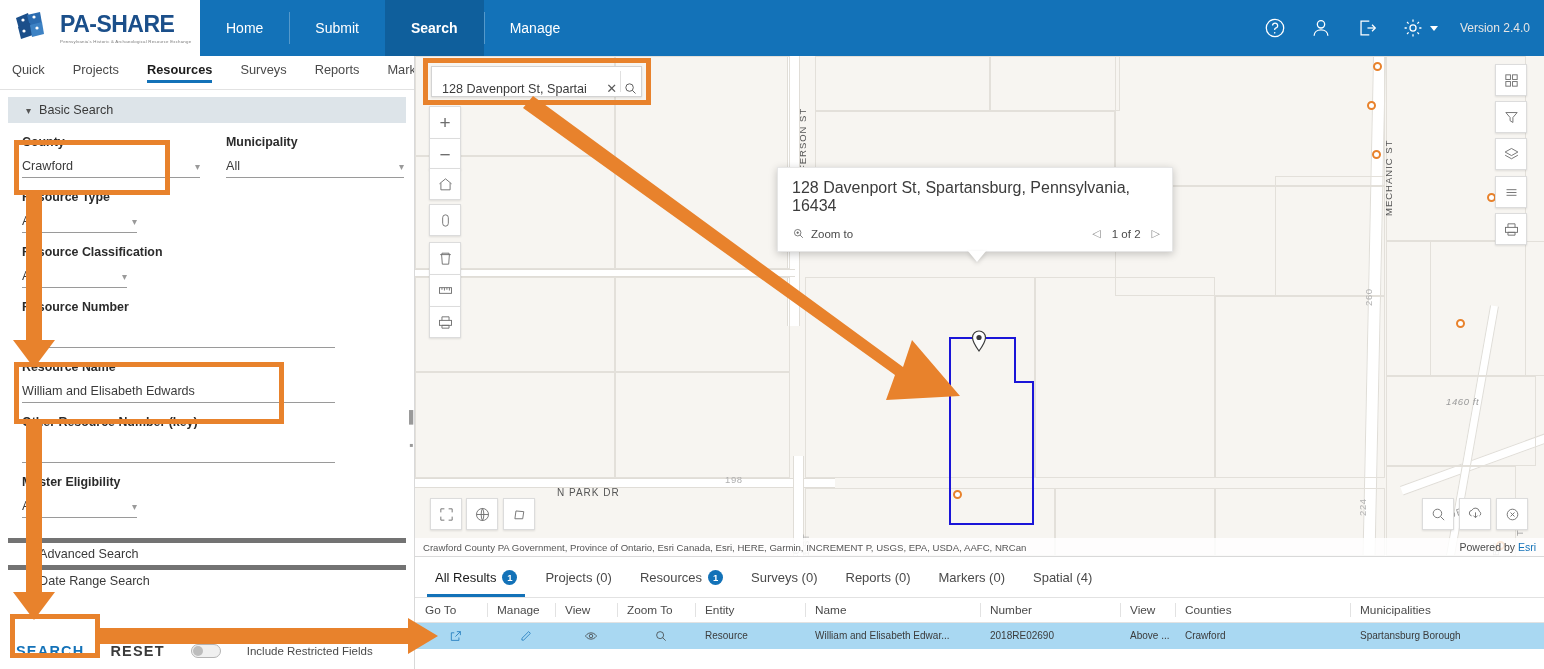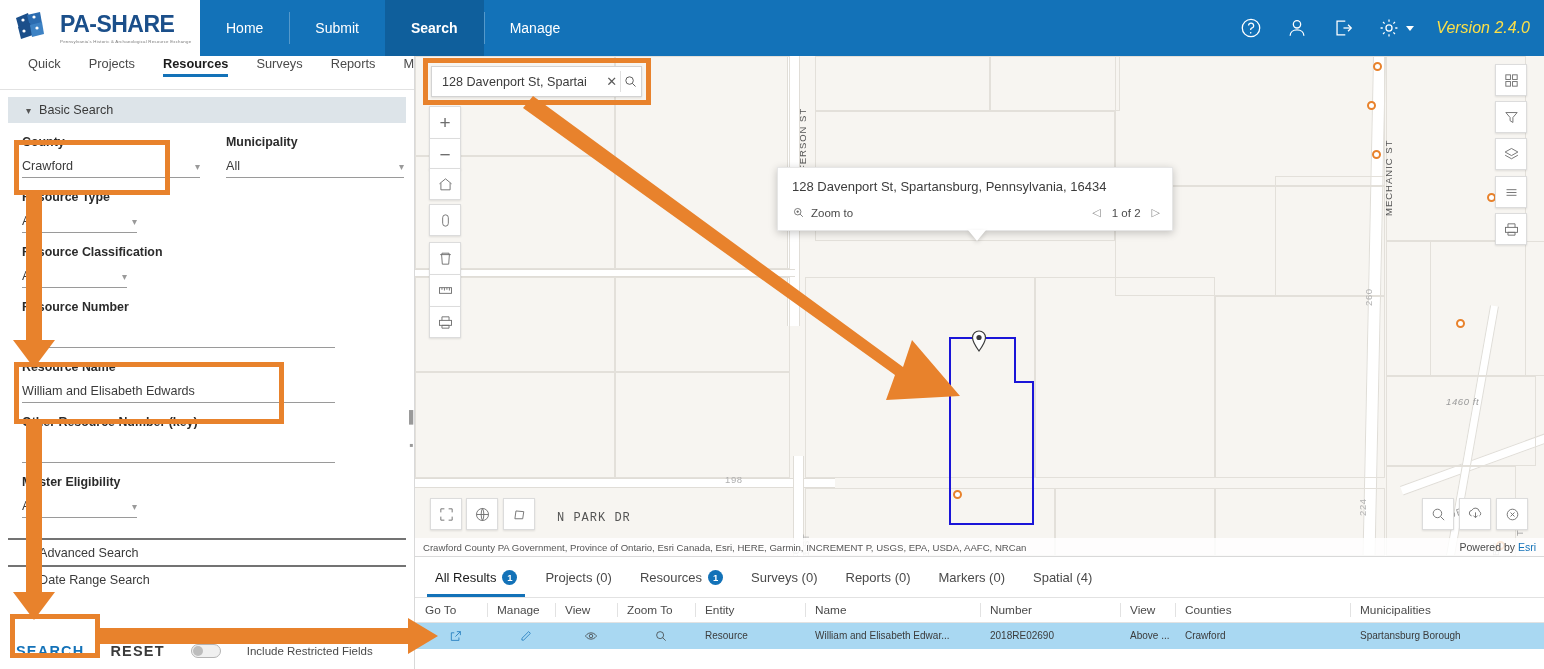--- a/index.html
+++ b/index.html
@@ -23,32 +23,32 @@
   .mainnav .navitem { display: flex; align-items: center; padding: 0 26px; color: #ffffff; font-size: 14px; cursor: pointer; position: relative; }
   .mainnav .navitem + .navitem::before { content: ""; position: absolute; left: 0; top: 12px; bottom: 12px; width: 1px; background: rgba(255,255,255,0.28); }
   .mainnav .navitem.active { background: #0f5f9c; font-weight: bold; }
   .mainnav .navitem.active::before { display: none; }
 
   .header-right { margin-left: auto; display: flex; align-items: center; padding-right: 14px; gap: 22px; }
   .hdr-icon { width: 24px; height: 24px; color: #ffffff; display: flex; align-items: center; justify-content: center; cursor: pointer; }
   .hdr-icon svg { width: 22px; height: 22px; stroke: #ffffff; fill: none; stroke-width: 1.4; }
   .gear-wrap { display: flex; align-items: center; gap: 5px; cursor: pointer; }
   .chev { width: 0; height: 0; border-left: 4px solid transparent; border-right: 4px solid transparent; border-top: 5px solid #ffffff; }
-  .version { color: #fde047; font-size: 16px; white-space: nowrap; font-style: italic; }
+  .version { color: #e5e5e5; font-size: 12px; white-space: nowrap; }
 
   
   .leftpanel { position: absolute; left: 0; top: 56px; width: 415px; height: 613px; background: #ffffff; border-right: 1px solid #d9d9d9; }
-  .tabbar { display: flex; align-items: flex-start; height: 34px; padding-left: 28px; border-bottom: 1px solid #e2e2e2; overflow: hidden; }
+  .tabbar { display: flex; align-items: center; height: 34px; padding-left: 12px; border-bottom: 1px solid #e2e2e2; overflow: hidden; }
   .tabbar .tab { font-size: 12.8px; color: #4a4a4a; padding: 0 14px 6px 0; margin-right: 14px; cursor: pointer; white-space: nowrap; position: relative; }
   .tabbar .tab.active { color: #1b1b1b; font-weight: bold; }
   .tabbar .tab.active::after { content: ""; position: absolute; left: 0; right: 14px; bottom: 0; height: 3px; background: #1372b8; }
 
   .panelbody { position: absolute; left: 0; top: 35px; right: 0; bottom: 0; }
   .section-head { background: #dde4e9; height: 26px; display: flex; align-items: center; padding-left: 18px; font-size: 12.6px; color: #3a3a3a; margin: 6px 8px 0 8px; cursor: pointer; }
-  .section-head.plain { background: #ffffff; border-top: 2px solid #737373; margin: 0 8px; height: 27px; }
+  .section-head.plain { background: #ffffff; border-top: 5px solid #737373; margin: 0 8px; height: 27px; }
   .caret { display: inline-block; margin-right: 8px; font-size: 10px; color: #555; }
 
   .fields { padding: 12px 0 0 0; }
   .frow { display: flex; padding: 0 22px; align-items: flex-end; }
   .field { margin-bottom: 12px; }
   .flabel { font-size: 12.4px; font-weight: bold; color: #2b2b2b; margin-bottom: 6px; }
   .finput { border: none; border-bottom: 1px solid #9a9a9a; height: 23px; display: flex; align-items: center; font-size: 12.6px; color: #3b3b3b; background: transparent; }
   .finput .caretdn { margin-left: auto; color: #9a9a9a; font-size: 10px; }
   .fw-sm { width: 105px; }
   .fw-md { width: 115px; }
@@ -87,35 +87,35 @@
   .btn-group { position: absolute; }
   .btn-group .mapbtn { position: relative; border-bottom: none; }
   .btn-group .mapbtn:last-child { border-bottom: 1px solid #dcdcdc; }
 
   
   .popup { position: absolute; left: 362px; top: 111px; width: 396px; background: #ffffff; box-shadow: 0 2px 8px rgba(0,0,0,0.22); border: 1px solid #e6e6e6; }
   .popup-head { display: flex; align-items: flex-start; padding: 12px 12px 0 14px; }
   .popup-title { font-size: 14.5px; color: #323232; }
   .popup-actions { margin-left: auto; display: flex; gap: 12px; align-items: center; }
   .popup-actions svg { width: 14px; height: 14px; stroke: #585858; fill: none; stroke-width: 1.3; cursor: pointer; }
-  .popup-body { padding: 11px 8px 2px 14px; font-size: 13px; color: #3c3c3c; }
+  .popup-body { padding: 11px 8px 2px 14px; font-size: 16px; color: #3c3c3c; }
   .popup-foot { display: flex; align-items: center; padding: 10px 12px 11px 14px; }
   .zoomto { display: flex; align-items: center; gap: 6px; font-size: 11.5px; color: #4a4a4a; cursor: pointer; }
   .zoomto svg { width: 13px; height: 13px; stroke: #4a4a4a; fill: none; stroke-width: 1.3; }
   .pager { margin-left: auto; display: flex; align-items: center; gap: 11px; font-size: 11.5px; color: #4a4a4a; }
   .pager .tri { cursor: pointer; color: #8a8a8a; font-size: 11px; }
   .popup-tail { position: absolute; left: 190px; top: 100%; width: 0; height: 0; border-left: 9px solid transparent; border-right: 9px solid transparent; border-top: 11px solid #ffffff; filter: drop-shadow(0 2px 2px rgba(0,0,0,0.15)); }
 
   
   .attrib { position: absolute; left: 415px; top: 538px; width: 1129px; height: 18px; background: rgba(255,255,255,0.82); font-size: 9.6px; color: #555; display: flex; align-items: center; padding: 0 8px; }
   .attrib .powered { margin-left: auto; font-size: 10.5px; color: #4a4a4a; }
   .attrib .powered b { color: #1372b8; font-weight: normal; }
 
   
-  .mapsearch { position: absolute; left: 431px; top: 66px; width: 211px; height: 31px; background: #ffffff; border: 1px solid #d3d3d3; display: flex; align-items: center; box-shadow: 0 1px 2px rgba(0,0,0,0.1); }
+  .mapsearch { position: absolute; left: 431px; top: 66px; width: 211px; height: 31px; background: #ffffff; border: 1px solid #d3d3d3; display: flex; align-items: flex-end; box-shadow: 0 1px 2px rgba(0,0,0,0.1); }
   .mapsearch input { border: none; outline: none; flex: 1; font-size: 12.6px; color: #3b3b3b; padding-left: 10px; font-family: "Liberation Sans", sans-serif; background: transparent; }
   .mapsearch .clearx { width: 24px; text-align: center; color: #5a5a5a; font-size: 13px; cursor: pointer; }
   .mapsearch .sdiv { width: 1px; align-self: stretch; background: #e0e0e0; margin: 4px 0; }
   .mapsearch .sgo { width: 32px; display: flex; align-items: center; justify-content: center; cursor: pointer; }
   .mapsearch .sgo svg { width: 15px; height: 15px; stroke: #4a4a4a; fill: none; stroke-width: 1.4; }
 
   
   .results { position: absolute; left: 415px; top: 556px; width: 1129px; height: 113px; background: #ffffff; border-top: 1px solid #d9d9d9; }
   .rtabs { display: flex; align-items: center; height: 40px; padding-left: 6px; }
   .rtab { font-size: 13px; color: #4a4a4a; padding: 0 14px; height: 40px; display: flex; align-items: center; gap: 6px; cursor: pointer; position: relative; }
@@ -353,21 +353,21 @@
     <div class="lot" style="left:390px;top:221px;width:230px;height:201px"></div>
     <div class="lot" style="left:620px;top:221px;width:180px;height:201px"></div>
     <div class="lot" style="left:800px;top:240px;width:170px;height:182px"></div>
     <div class="lot" style="left:390px;top:432px;width:250px;height:68px"></div>
     <div class="lot" style="left:640px;top:432px;width:160px;height:68px"></div>
     <div class="lot" style="left:800px;top:432px;width:170px;height:68px"></div>
     <div class="lot" style="left:860px;top:120px;width:110px;height:120px"></div>
 
     <div class="maplabel vert dark" style="left:382px;top:135px;">JEFFERSON ST</div>
     <div class="maplabel vert dark" style="left:968px;top:160px;">MECHANIC ST</div>
-    <div class="maplabel dark" style="left:142px;top:455px;font-size:12px;font-family:Liberation Mono, monospace;">N PARK DR</div>
+    <div class="maplabel dark" style="left:142px;top:431px;font-size:10px;">N PARK DR</div>
     <div class="maplabel" style="left:1031px;top:340px;font-style:italic;color:#9a9a9a;">1460 ft</div>
     <div class="maplabel" style="left:310px;top:418px;color:#b0b0b0;">198</div>
     <div class="maplabel vert" style="left:375px;top:510px;color:#b0b0b0;">246</div>
     <div class="maplabel vert" style="left:385px;top:500px;color:#b0b0b0;">1 ST</div>
     <div class="maplabel vert" style="left:948px;top:250px;color:#b0b0b0;">260</div>
     <div class="maplabel vert" style="left:942px;top:460px;color:#b0b0b0;">224</div>
     <div class="maplabel" style="left:1010px;top:452px;color:#9a9a9a;transform:rotate(-20deg);letter-spacing:1px;">GRADE RD</div>
     <div class="maplabel vert" style="left:1099px;top:480px;color:#9a9a9a;">TRL</div>
     <div class="maplabel vert" style="left:1075px;top:500px;color:#b0b0b0;">BR</div>
 

